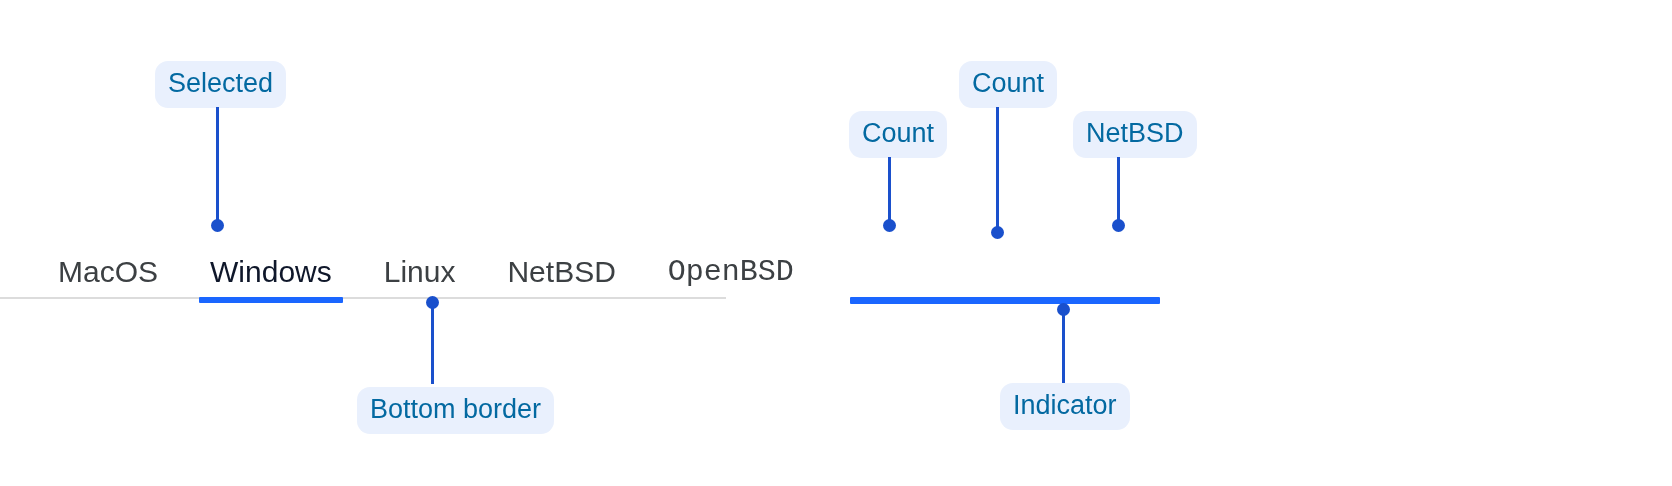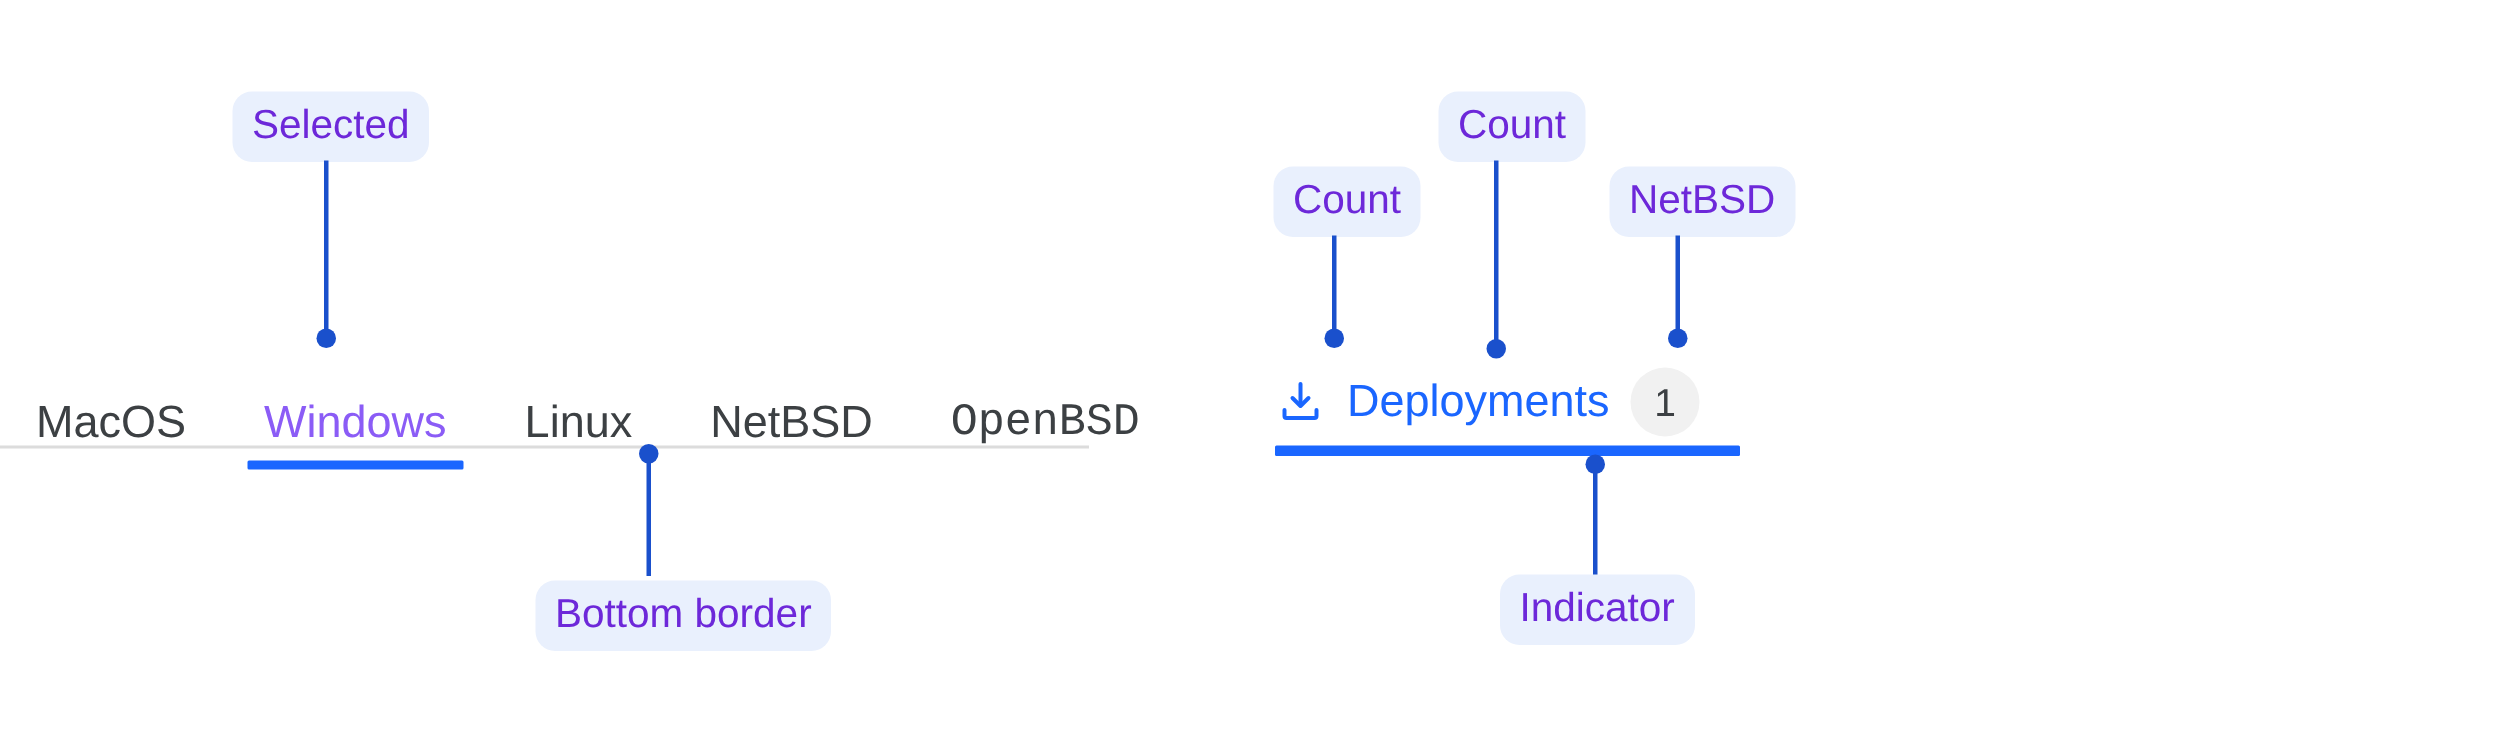--- a/index.html
+++ b/index.html
@@ -12,21 +12,21 @@
     height: 486px;
     position: relative;
     font-family: "Liberation Sans", sans-serif;
     overflow: hidden;
   }
 
   
   .anno-badge {
     position: absolute;
     background: #e9f0fd;
-    color: #6d28d9;
+    color: #0369a1;
     font-size: 27px;
     line-height: 1;
     padding: 9px 13px 11px 13px;
     border-radius: 13px;
     white-space: nowrap;
     font-family: "Liberation Sans", sans-serif;
   }
   .leader {
     position: absolute;
     width: 3px;
@@ -49,41 +49,42 @@
     height: 56px;
   }
   .tabbar {
     position: relative;
     height: 56px;
     border-bottom: 2px solid #dcdcdc;
     box-sizing: border-box;
   }
   .tab-list {
     display: flex;
-    align-items: flex-end;
+    align-items: center;
     height: 100%;
     padding-left: 24px;
     box-sizing: border-box;
+    margin-left: 34px;
   }
   .tab {
     position: relative;
     font-size: 30px;
     line-height: 1;
     color: #3c4043;
     padding: 4px 0 0 0;
     margin-right: 52px;
     background: none;
     border: none;
     font-family: "Liberation Sans", sans-serif;
     cursor: pointer;
     white-space: nowrap;
   }
   .tab:last-child { margin-right: 0; font-family: Liberation Mono, monospace; }
   .tab.selected {
-    color: #8b5cf6;
+    color: #0f172a;
   }
   .tab.selected::after {
     content: "";
     position: absolute;
     left: -11px;
     right: -11px;
     bottom: -16px;
     height: 6px;
     background: #1a66ff;
     border-radius: 1px;
@@ -160,31 +161,20 @@
 
 <div class="anno-badge" style="left:155px; top:61px;">Selected</div>
 <div class="leader" style="left:216px; top:107px; height:118px;"></div>
 <div class="leader-dot" style="left:211px; top:219px;"></div>
 
 <div class="leader-dot" style="left:426px; top:296px;"></div>
 <div class="leader" style="left:431px; top:302px; height:82px;"></div>
 <div class="anno-badge" style="left:337px; top:387px;margin-left:20px;">Bottom border</div>
 
 <div id="right-example">
-  <div class="rich-tab">
-    <span class="tab-icon">
-      <svg width="32" height="32" viewBox="0 0 24 24" fill="none" stroke="#1a66ff" stroke-width="2" stroke-linecap="round" stroke-linejoin="round">
-        <path d="M12 3v10"></path>
-        <path d="M8 10l4 4 4-4"></path>
-        <path d="M4 16v3a1 1 0 0 0 1 1h14a1 1 0 0 0 1-1v-3"></path>
-      </svg>
-    </span>
-    <span class="tab-text">Deployments</span>
-    <span class="tab-count">1</span>
-  </div>
   <div class="rich-indicator"></div>
 </div>
 
 <div class="anno-badge" style="left:849px; top:111px;">Count</div>
 <div class="leader" style="left:888px; top:157px; height:68px;"></div>
 <div class="leader-dot" style="left:883px; top:219px;"></div>
 
 <div class="anno-badge" style="left:959px; top:61px;">Count</div>
 <div class="leader" style="left:996px; top:107px; height:123px;"></div>
 <div class="leader-dot" style="left:991px; top:226px;"></div>

